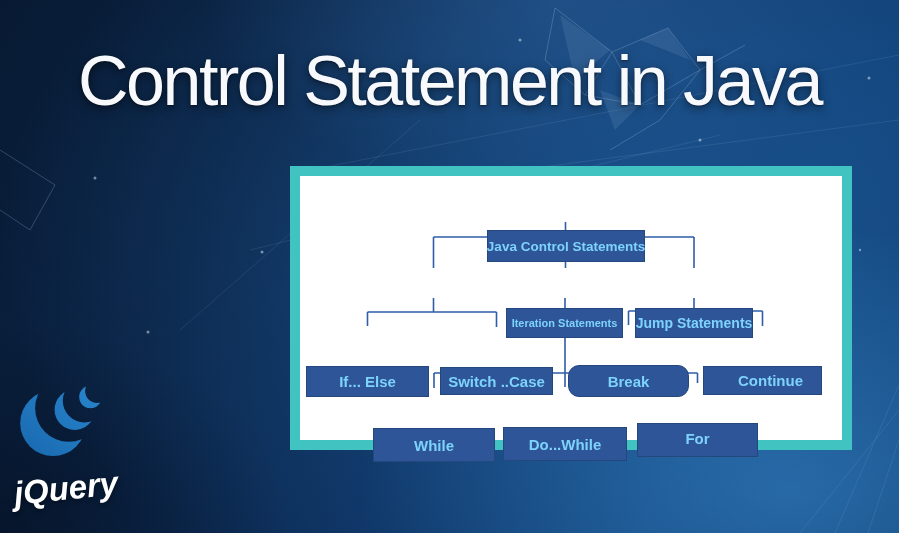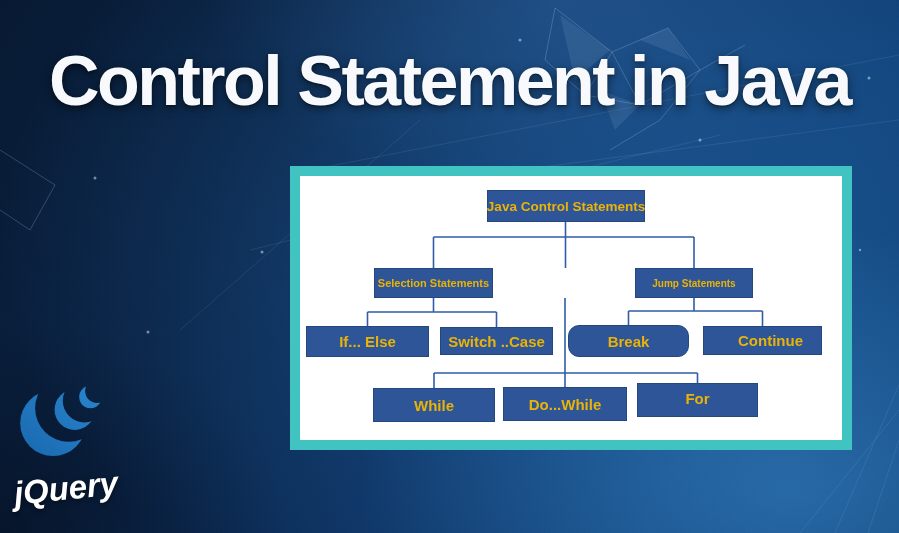--- a/index.html
+++ b/index.html
@@ -9,38 +9,38 @@
     background:
       radial-gradient(620px 380px at 88% 92%, rgba(64,150,220,0.45), rgba(64,150,220,0) 70%),
       radial-gradient(900px 600px at 72% 45%, rgba(38,110,178,0.50), rgba(38,110,178,0) 72%),
       radial-gradient(500px 280px at 62% 0%, rgba(70,130,200,0.30), rgba(70,130,200,0) 70%),
       radial-gradient(420px 300px at 0% 100%, rgba(4,12,26,0.55), rgba(4,12,26,0) 70%),
       linear-gradient(118deg, #081a33 0%, #0a2243 28%, #0d3160 55%, #0f3d72 78%, #0e3a6b 100%);
   }
   .mesh{position:absolute;left:0;top:0;width:899px;height:533px;}
   .title{
     position:absolute;left:0;right:0;top:46px;margin:0;text-align:center;
-    font-size:70px;font-weight:bold;letter-spacing:-2.5px;line-height:1.0;
+    font-size:70px;font-weight:normal;letter-spacing:-2.5px;line-height:1.0;
     color:#f7f9fc;text-shadow:0 3px 10px rgba(0,0,0,0.5),0 1px 2px rgba(0,0,0,0.4);
     white-space:nowrap;
   }
   .panel{
     position:absolute;left:290px;top:166px;width:562px;height:284px;
     box-sizing:border-box;border:10px solid #41c4c1;background:#ffffff;
   }
   .connectors{position:absolute;left:0;top:0;width:542px;height:264px;}
   .node{
     position:absolute;display:flex;align-items:center;justify-content:center;
     box-sizing:border-box;background:#2e5597;border:1px solid #24477e;
-    color:#eab308;font-weight:bold;text-align:left;white-space:nowrap;
+    color:#7dd3fc;font-weight:bold;text-align:left;white-space:nowrap;margin-top:40px;
   }
   .n-root  {left:187px;top:14px; width:158px;height:32px;font-size:13.5px;}
   .n-sel   {left:74px; top:92px; width:119px;height:30px;font-size:11px;}
   .n-iter  {left:206px;top:92px; width:117px;height:30px;font-size:11px;}
-  .n-jump  {left:335px;top:92px; width:118px;height:30px;font-size:10px;}
+  .n-jump  {left:335px;top:92px; width:118px;height:30px;font-size:14px;}
   .n-if    {left:6px;  top:150px;width:123px;height:31px;font-size:15px;}
   .n-switch{left:140px;top:151px;width:113px;height:28px;font-size:15px;}
   .n-break {left:268px;top:149px;width:121px;height:32px;font-size:15px;border-radius:11px;}
   .n-cont  {left:403px;top:150px;width:119px;height:29px;font-size:15px;padding-left:16px;}
   .n-while {left:73px; top:212px;width:122px;height:34px;font-size:15px;}
   .n-do    {left:203px;top:211px;width:124px;height:34px;font-size:15px;}
   .n-for   {left:337px;top:207px;width:121px;height:34px;font-size:15px;align-items:flex-start;padding-top:6px;}
   .jq-logo{position:absolute;left:12px;top:383px;width:160px;height:130px;}
   .jq-text{
     font-size:33px;font-weight:bold;font-style:italic;color:#ffffff;
@@ -109,21 +109,21 @@
         M328.5,135 V149
         M462.5,135 V150
         M265,122 V211
         M134,197 H397.5
         M134,197 V212
         M397.5,197 V207"></path>
     </svg>
 
     <div class="node n-root">Java Control Statements</div>
 
-    <div class="node n-sel">Selection Statements</div>
+    <div class="node n-iter">Iteration Statements</div>
     <div class="node n-jump">Jump Statements</div>
 
     <div class="node n-switch">Switch ..Case</div>
     <div class="node n-if">If... Else</div>
     <div class="node n-break">Break</div>
     <div class="node n-cont">Continue</div>
 
     <div class="node n-while">While</div>
     <div class="node n-do">Do...While</div>
     <div class="node n-for">For</div>

